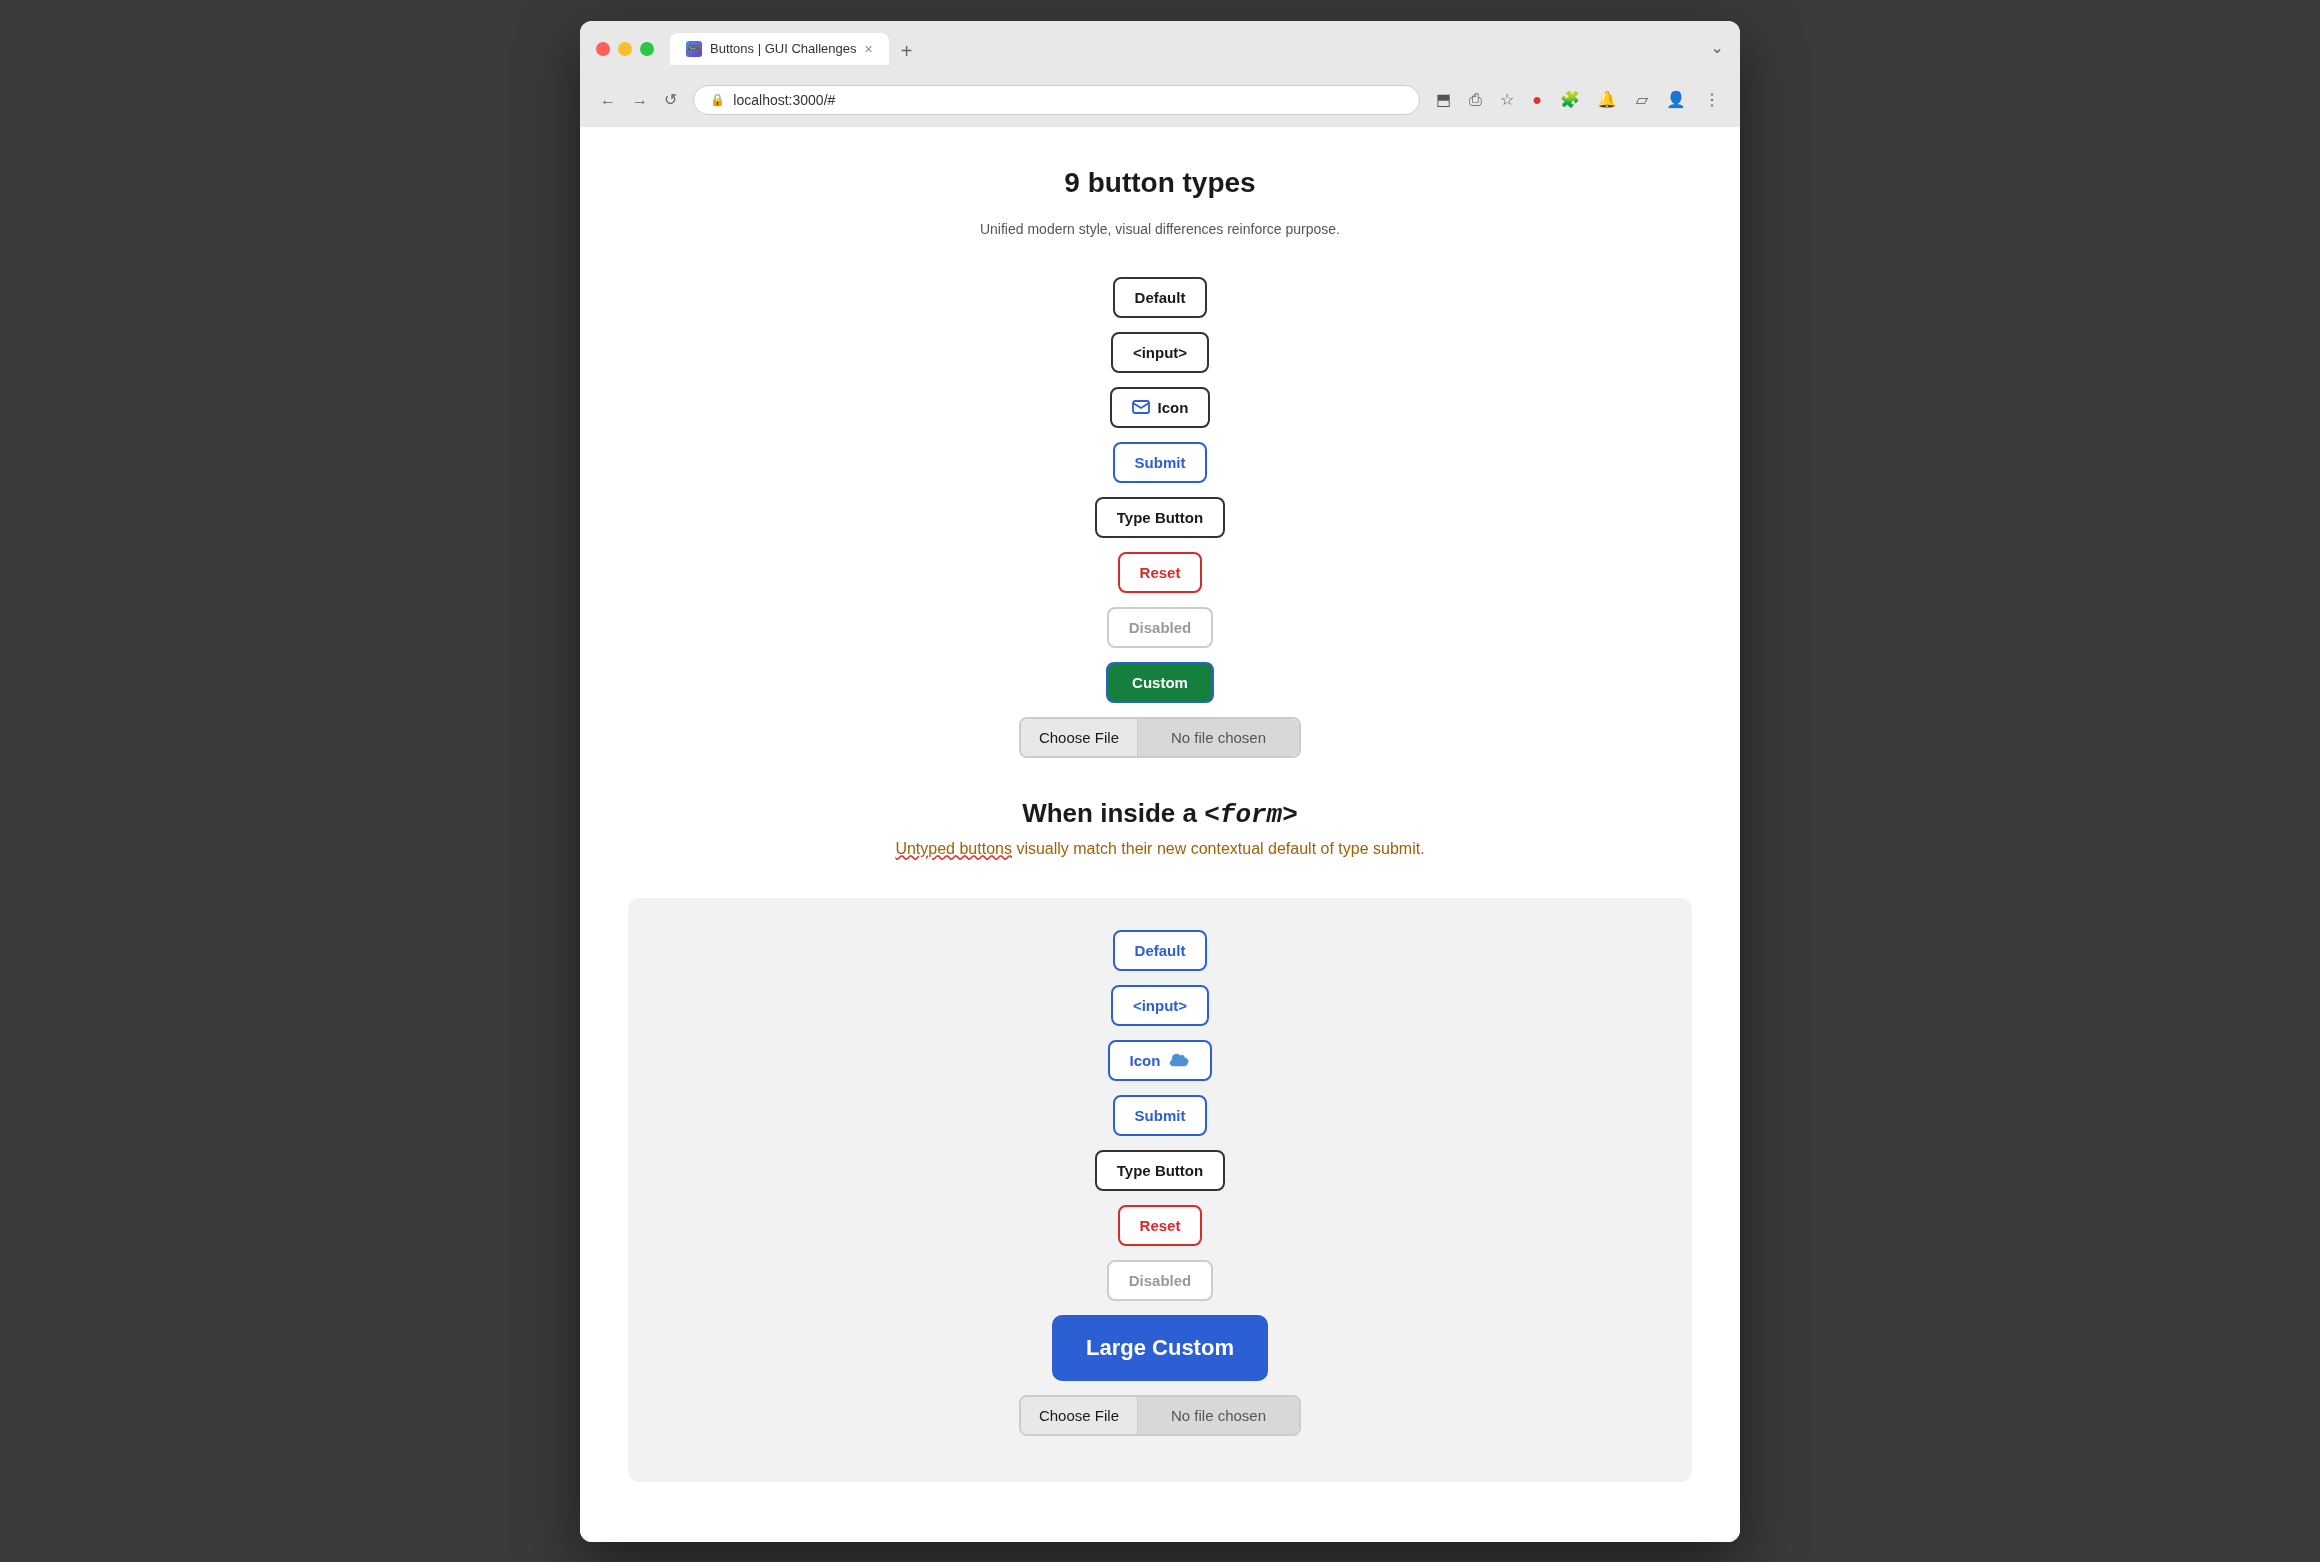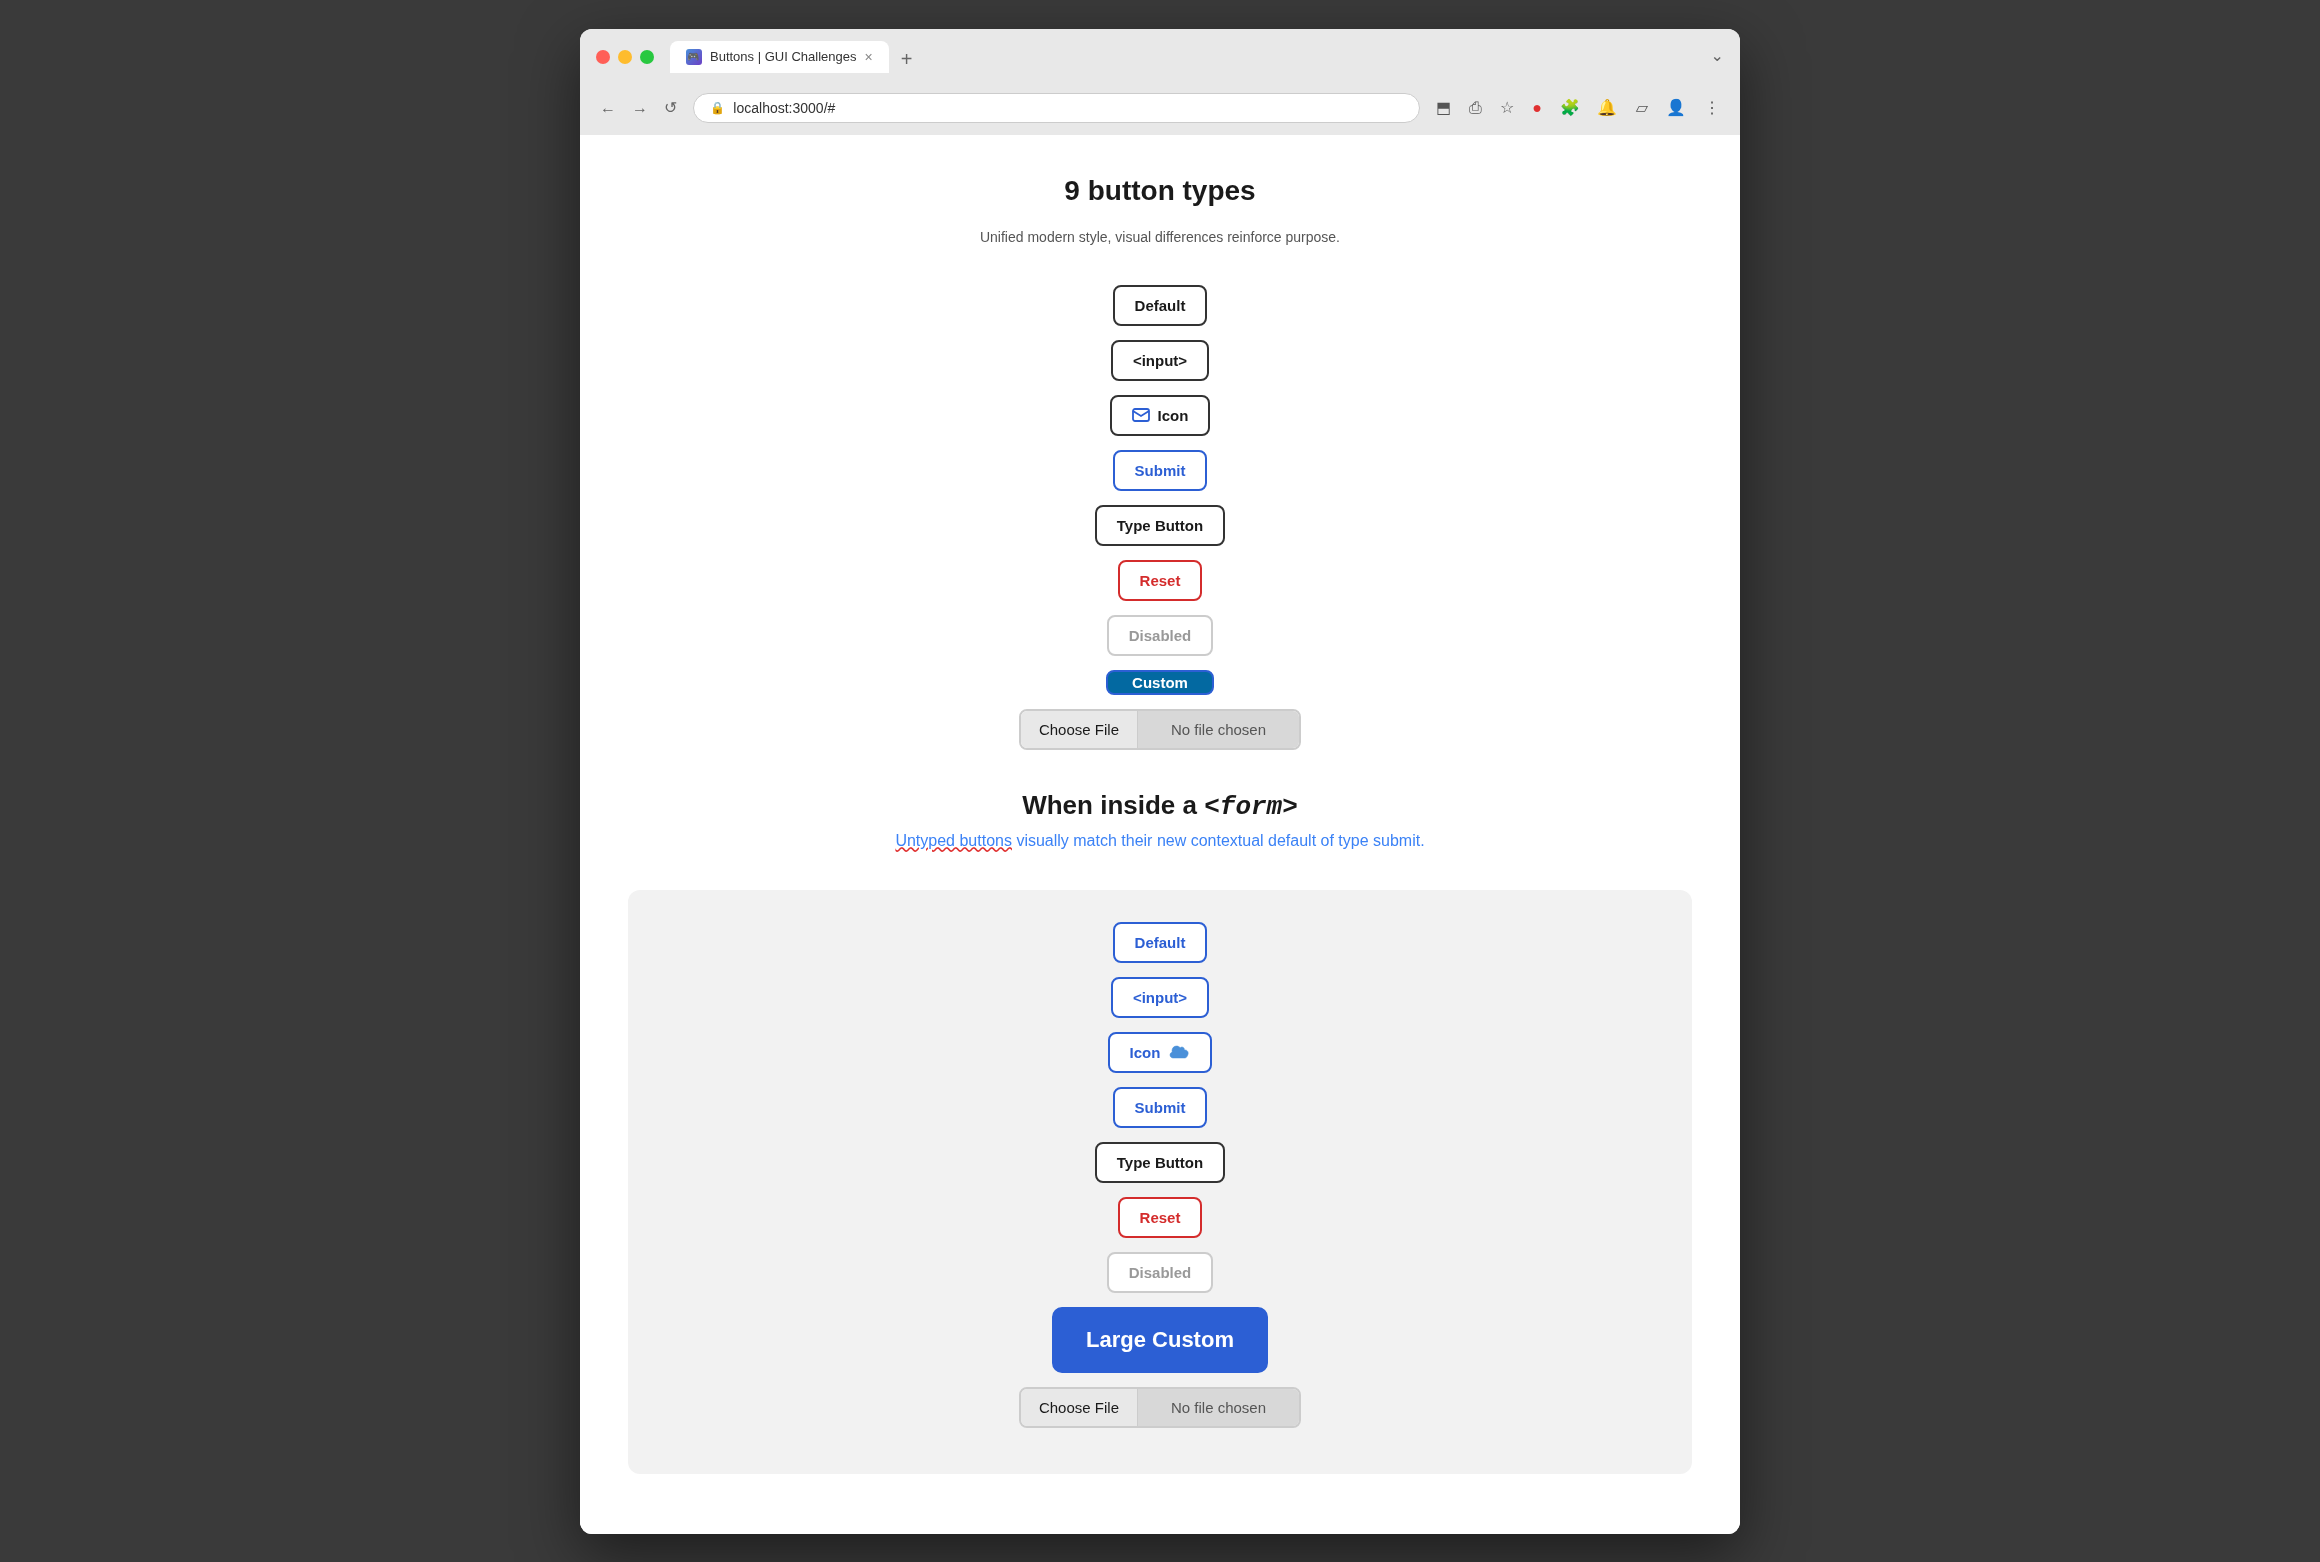--- a/index.html
+++ b/index.html
@@ -218,26 +218,26 @@
       border-color: #d42c2c;
     }
 
     .btn-disabled {
       border-color: #ccc;
       color: #999;
       cursor: not-allowed;
     }
 
     .btn-custom {
-      background: #0369a1;
+      background: #15803d;
       border-color: #2c5fd4;
       color: white;
       font-size: 15px;
       font-weight: 700;
-      padding: 2px 24px;
+      padding: 10px 24px;
     }
 
     .btn-custom-large {
       background: #2c5fd4;
       border-color: #2c5fd4;
       color: white;
       font-size: 22px;
       font-weight: 700;
       padding: 18px 32px;
       border-radius: 10px;
@@ -300,21 +300,21 @@
 
     .section-title code {
       font-family: 'Courier New', monospace;
       font-weight: 700;
       font-style: italic;
     }
 
     .section-subtitle {
       text-align: center;
       font-size: 16px;
-      color: #3b82f6;
+      color: #a16207;
       margin-bottom: 30px;
     }
 
     .section-subtitle .underline-red {
       text-decoration: underline wavy #e03030;
     }
 
     
     .form-box {
       background: #f2f2f2;

